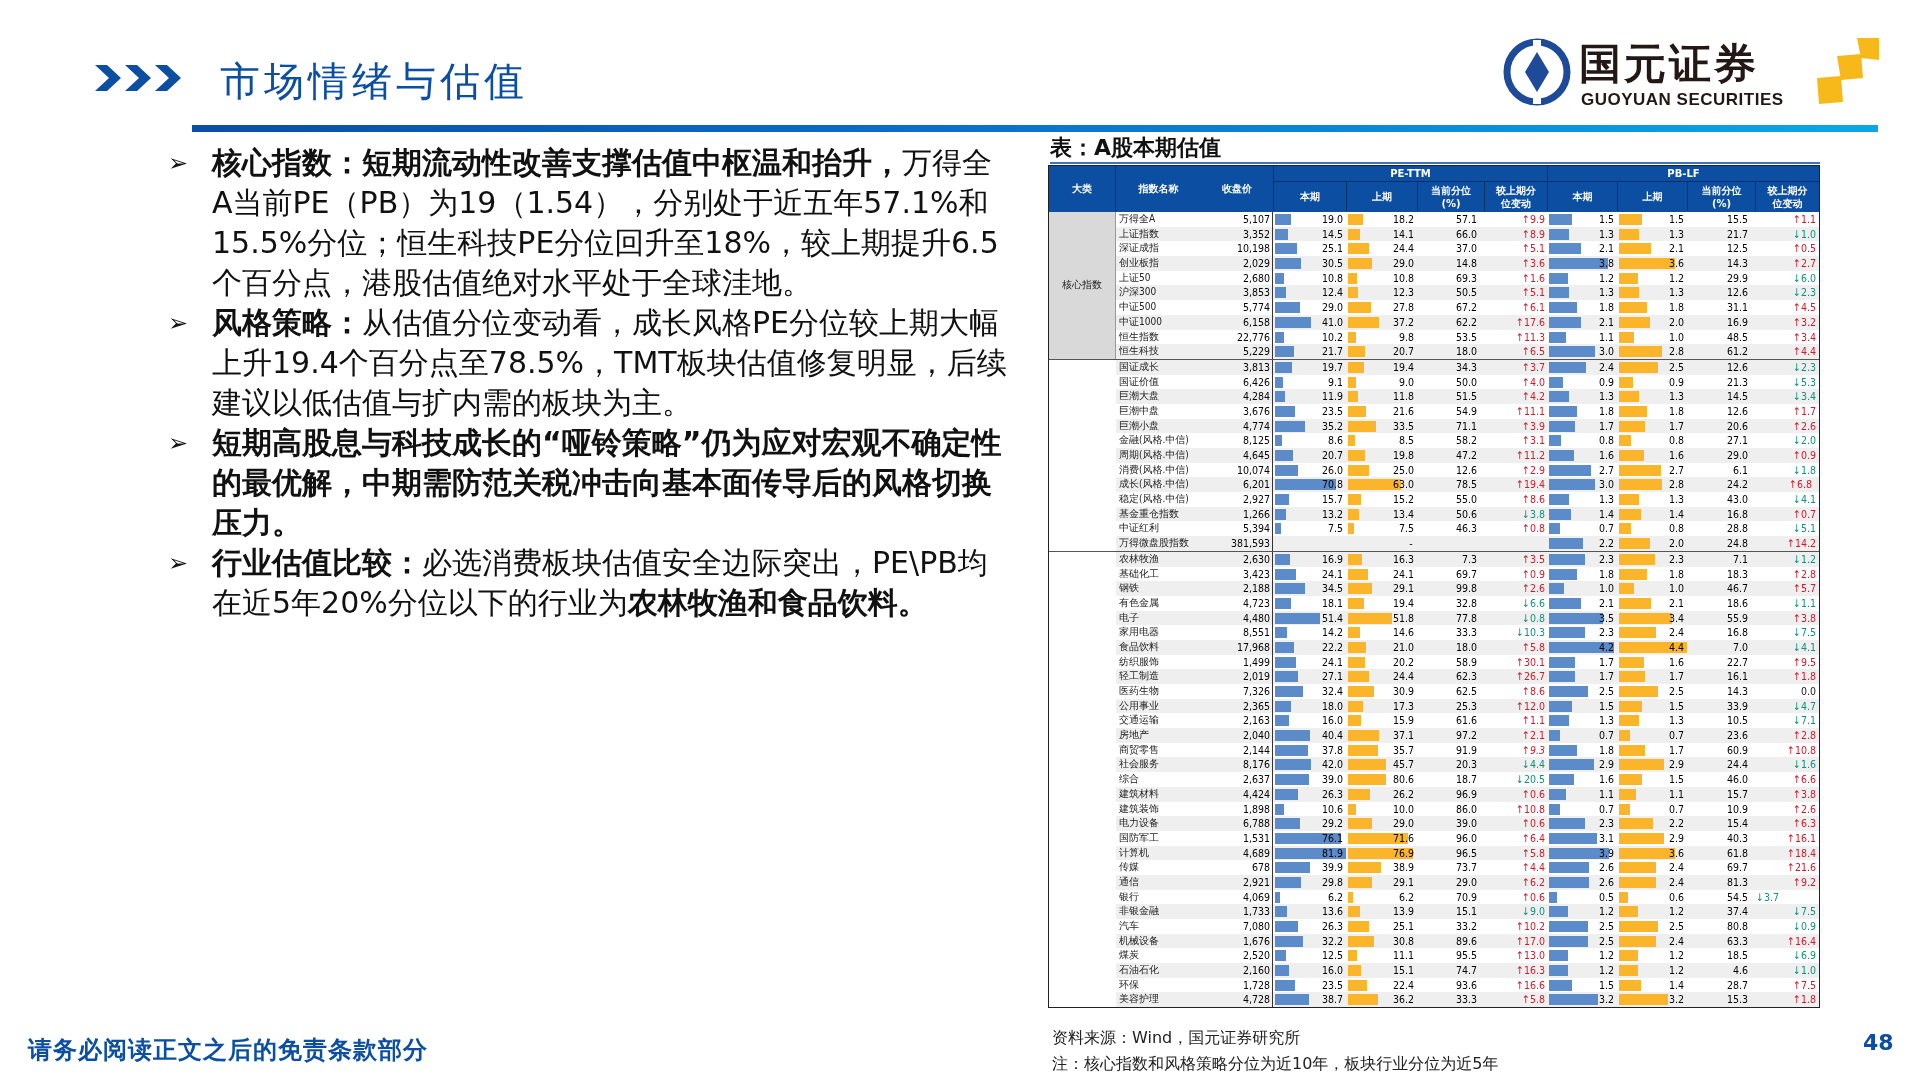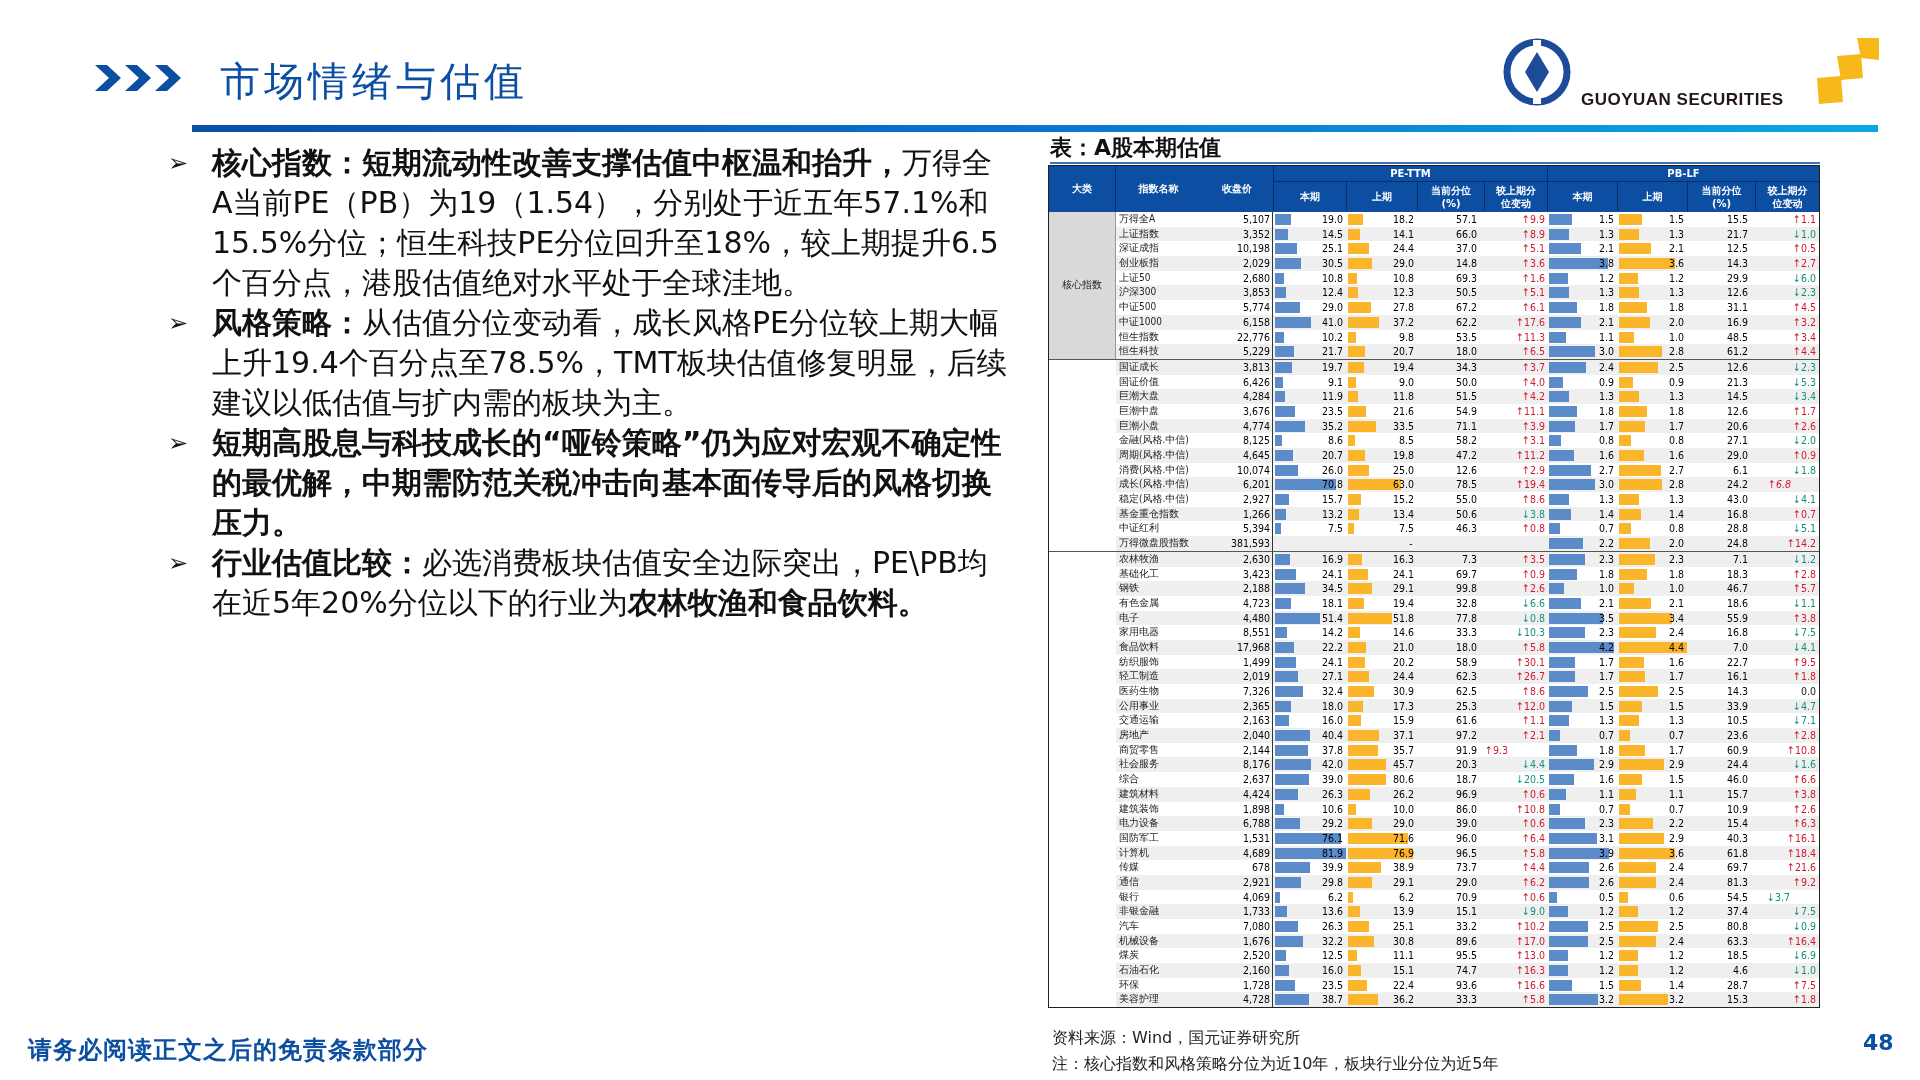--- a/index.html
+++ b/index.html
@@ -67,20 +67,21 @@
 <div class="page-title">市场情绪与估值</div>
 <div class="header-line"></div>
 
 <div class="logo">
   <svg class="logo-circle" viewBox="0 0 68 68">
     <circle cx="34" cy="34" r="30" fill="none" stroke="#1e4a9a" stroke-width="7"></circle>
     <path d="M34 14 L46 34 L34 54 L22 34 Z" fill="#1e4a9a"></path>
     <rect x="30" y="2" width="8" height="12" fill="#fff"></rect>
     <rect x="30" y="54" width="8" height="12" fill="#fff"></rect>
   </svg>
+  <div class="logo-cn">国元证券</div>
   <div class="logo-en">GUOYUAN SECURITIES</div>
   <svg class="logo-squares" viewBox="0 0 66 74">
     <polygon points="42,0 64,0 64,22 46,20" fill="#f7b81a"></polygon>
     <polygon points="22,18 46,16 48,40 26,42" fill="#f7b81a"></polygon>
     <polygon points="2,40 26,38 28,64 4,66" fill="#f7b81a"></polygon>
   </svg>
 </div>
 
 <div class="bullets">
   <div class="bullet">
@@ -576,21 +577,21 @@
           <div class="cell up" style="left: 369px; width: 63px; text-align: right; padding-right: 3px;">↑19.4</div>
           <div class="cell barcell" style="left: 432px; width: 70px;">
             <div class="bar blue" style="width: 46.3636px;"></div>
             <span class="num">3.0</span>
           </div>
           <div class="cell barcell" style="left: 502px; width: 70px;">
             <div class="bar gold" style="width: 43.2727px;"></div>
             <span class="num">2.8</span>
           </div>
           <div class="cell" style="left: 572px; width: 68px; text-align: right; padding-right: 8px;">24.2</div>
-          <div class="cell up" style="left: 615px; width: 63px; text-align: right; padding-right: 3px; font-style: italic;">↑6.8</div>
+          <div class="cell up" style="left: 636px; width: 63px; text-align: right; padding-right: 3px;">↑6.8</div>
         </div>
         <div class="row">
           <div class="cell c-name">稳定(风格.中信)</div>
           <div class="cell c-close">2,927</div>
           <div class="cell barcell" style="left: 158px; width: 73px;">
             <div class="bar blue" style="width: 13.5939px;"></div>
             <span class="num">15.7</span>
           </div>
           <div class="cell barcell" style="left: 231px; width: 71px;">
             <div class="bar gold" style="width: 12.7902px;"></div>
@@ -998,21 +999,21 @@
           <div class="cell c-close">2,144</div>
           <div class="cell barcell" style="left: 158px; width: 73px;">
             <div class="bar blue" style="width: 32.7293px;"></div>
             <span class="num">37.8</span>
           </div>
           <div class="cell barcell" style="left: 231px; width: 71px;">
             <div class="bar gold" style="width: 30.0402px;"></div>
             <span class="num">35.7</span>
           </div>
           <div class="cell" style="left: 302px; width: 67px; text-align: right; padding-right: 8px;">91.9</div>
-          <div class="cell up" style="left: 369px; width: 63px; text-align: left; padding-right: 3px;">↑9.3</div>
+          <div class="cell up" style="left: 369px; width: 63px; text-align: right; padding-right: 3px; font-style: italic;">↑9.3</div>
           <div class="cell barcell" style="left: 432px; width: 70px;">
             <div class="bar blue" style="width: 27.8182px;"></div>
             <span class="num">1.8</span>
           </div>
           <div class="cell barcell" style="left: 502px; width: 70px;">
             <div class="bar gold" style="width: 26.2727px;"></div>
             <span class="num">1.7</span>
           </div>
           <div class="cell" style="left: 572px; width: 68px; text-align: right; padding-right: 8px;">60.9</div>
           <div class="cell up" style="left: 640px; width: 63px; text-align: right; padding-right: 3px;">↑10.8</div>
@@ -1248,21 +1249,21 @@
           <div class="cell up" style="left: 369px; width: 63px; text-align: right; padding-right: 3px;">↑0.6</div>
           <div class="cell barcell" style="left: 432px; width: 70px;">
             <div class="bar blue" style="width: 7.72727px;"></div>
             <span class="num">0.5</span>
           </div>
           <div class="cell barcell" style="left: 502px; width: 70px;">
             <div class="bar gold" style="width: 9.27273px;"></div>
             <span class="num">0.6</span>
           </div>
           <div class="cell" style="left: 572px; width: 68px; text-align: right; padding-right: 8px;">54.5</div>
-          <div class="cell down" style="left: 640px; width: 63px; text-align: center; padding-right: 18px;">↓3.7</div>
+          <div class="cell down" style="left: 640px; width: 63px; text-align: left; padding-right: 18px;">↓3.7</div>
         </div>
         <div class="row">
           <div class="cell c-name">非银金融</div>
           <div class="cell c-close">1,733</div>
           <div class="cell barcell" style="left: 158px; width: 73px;">
             <div class="bar blue" style="width: 11.7756px;"></div>
             <span class="num">13.6</span>
           </div>
           <div class="cell barcell" style="left: 231px; width: 71px;">
             <div class="bar gold" style="width: 11.6963px;"></div>

